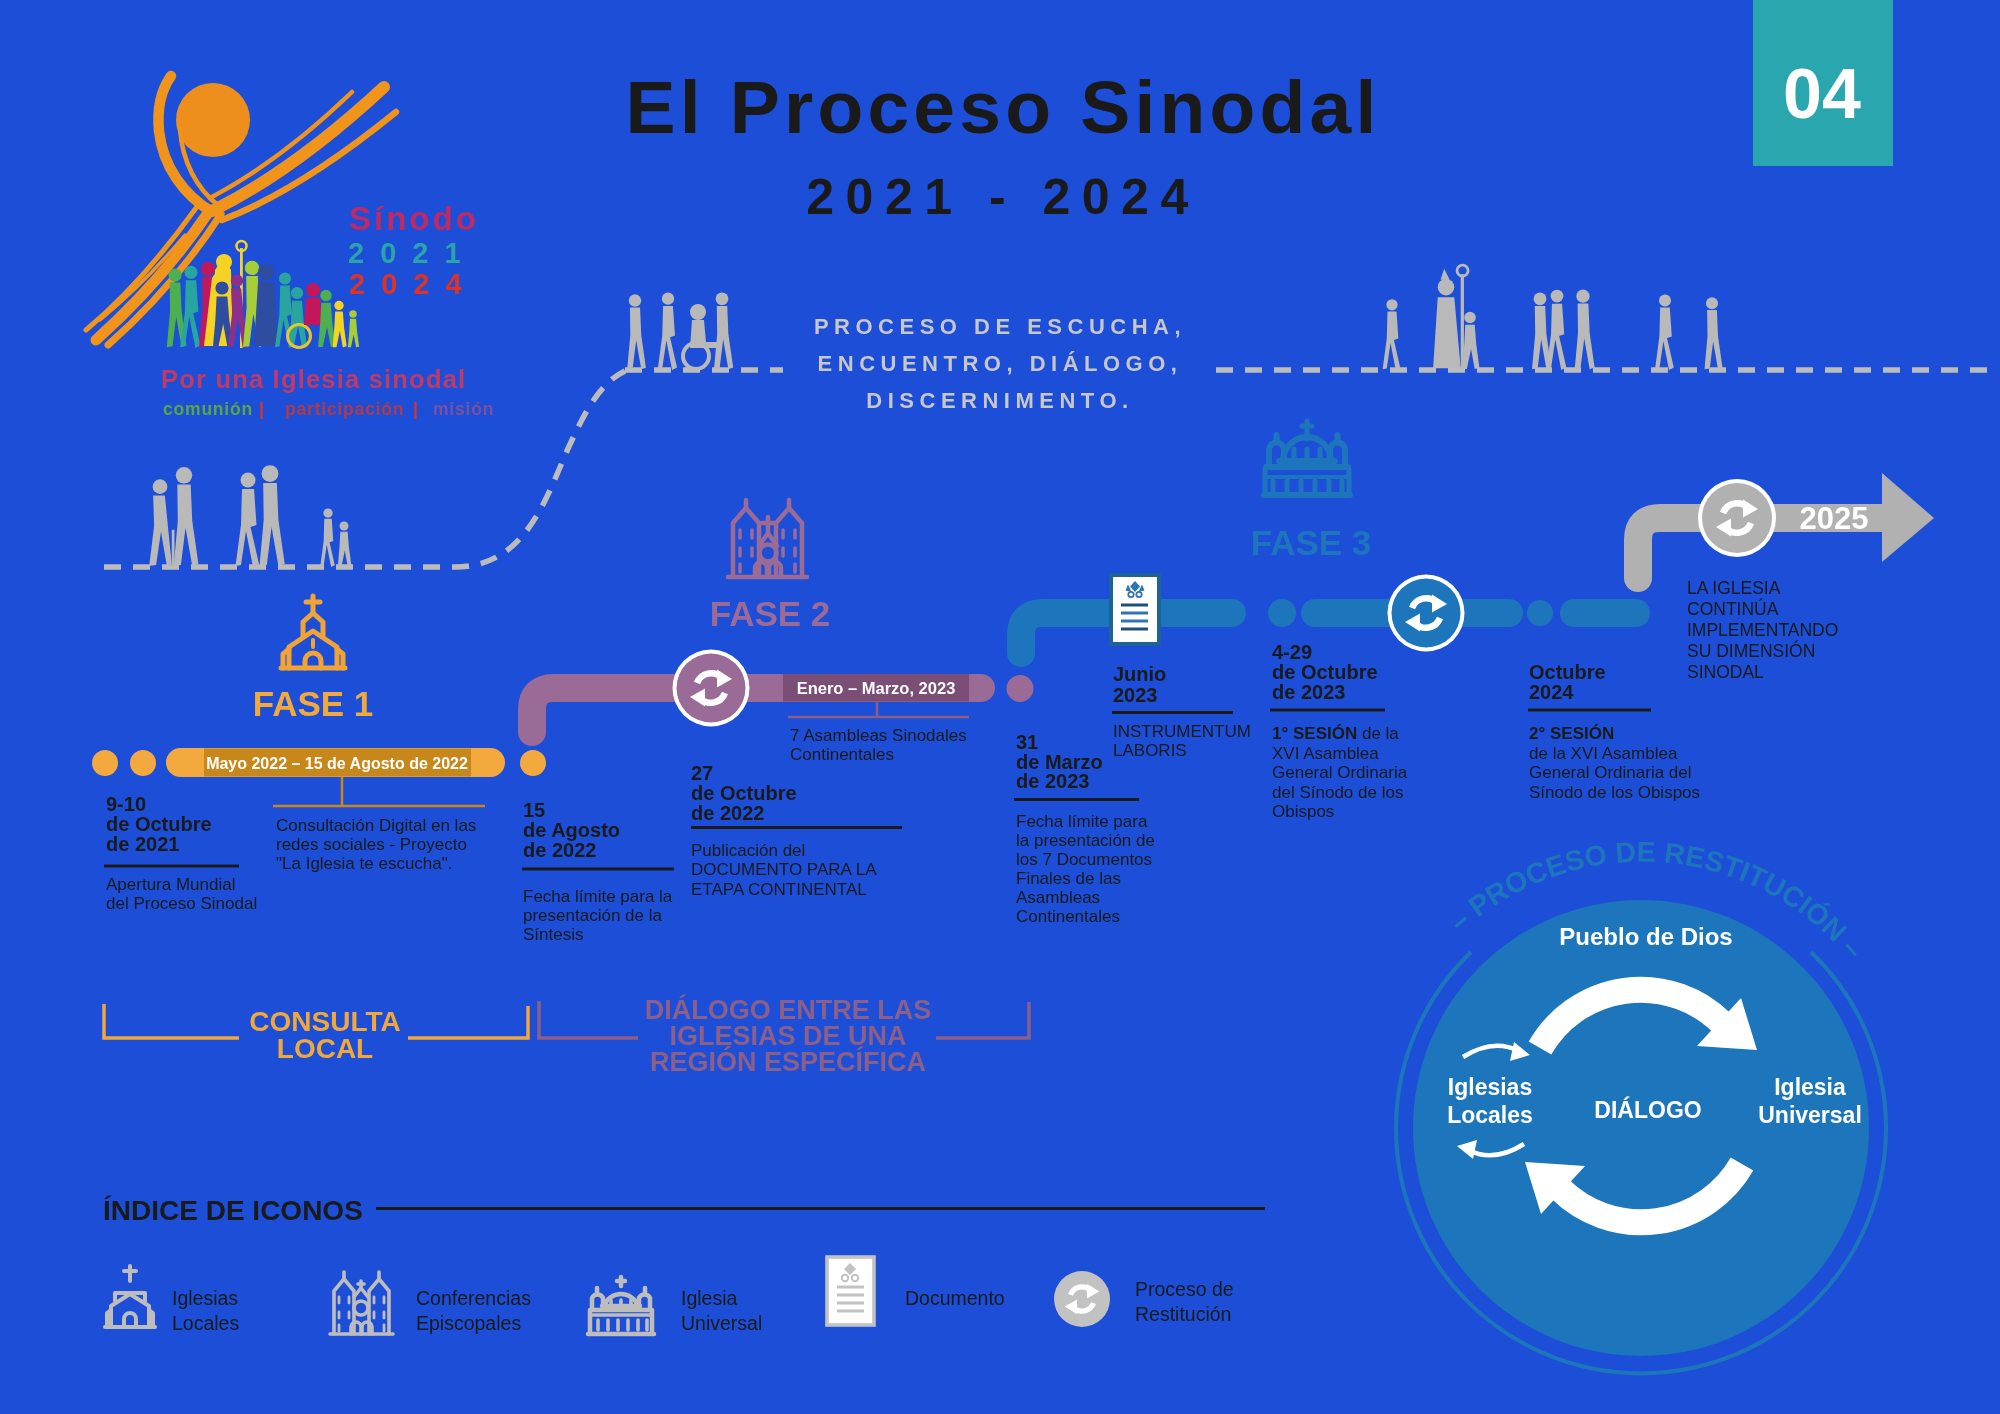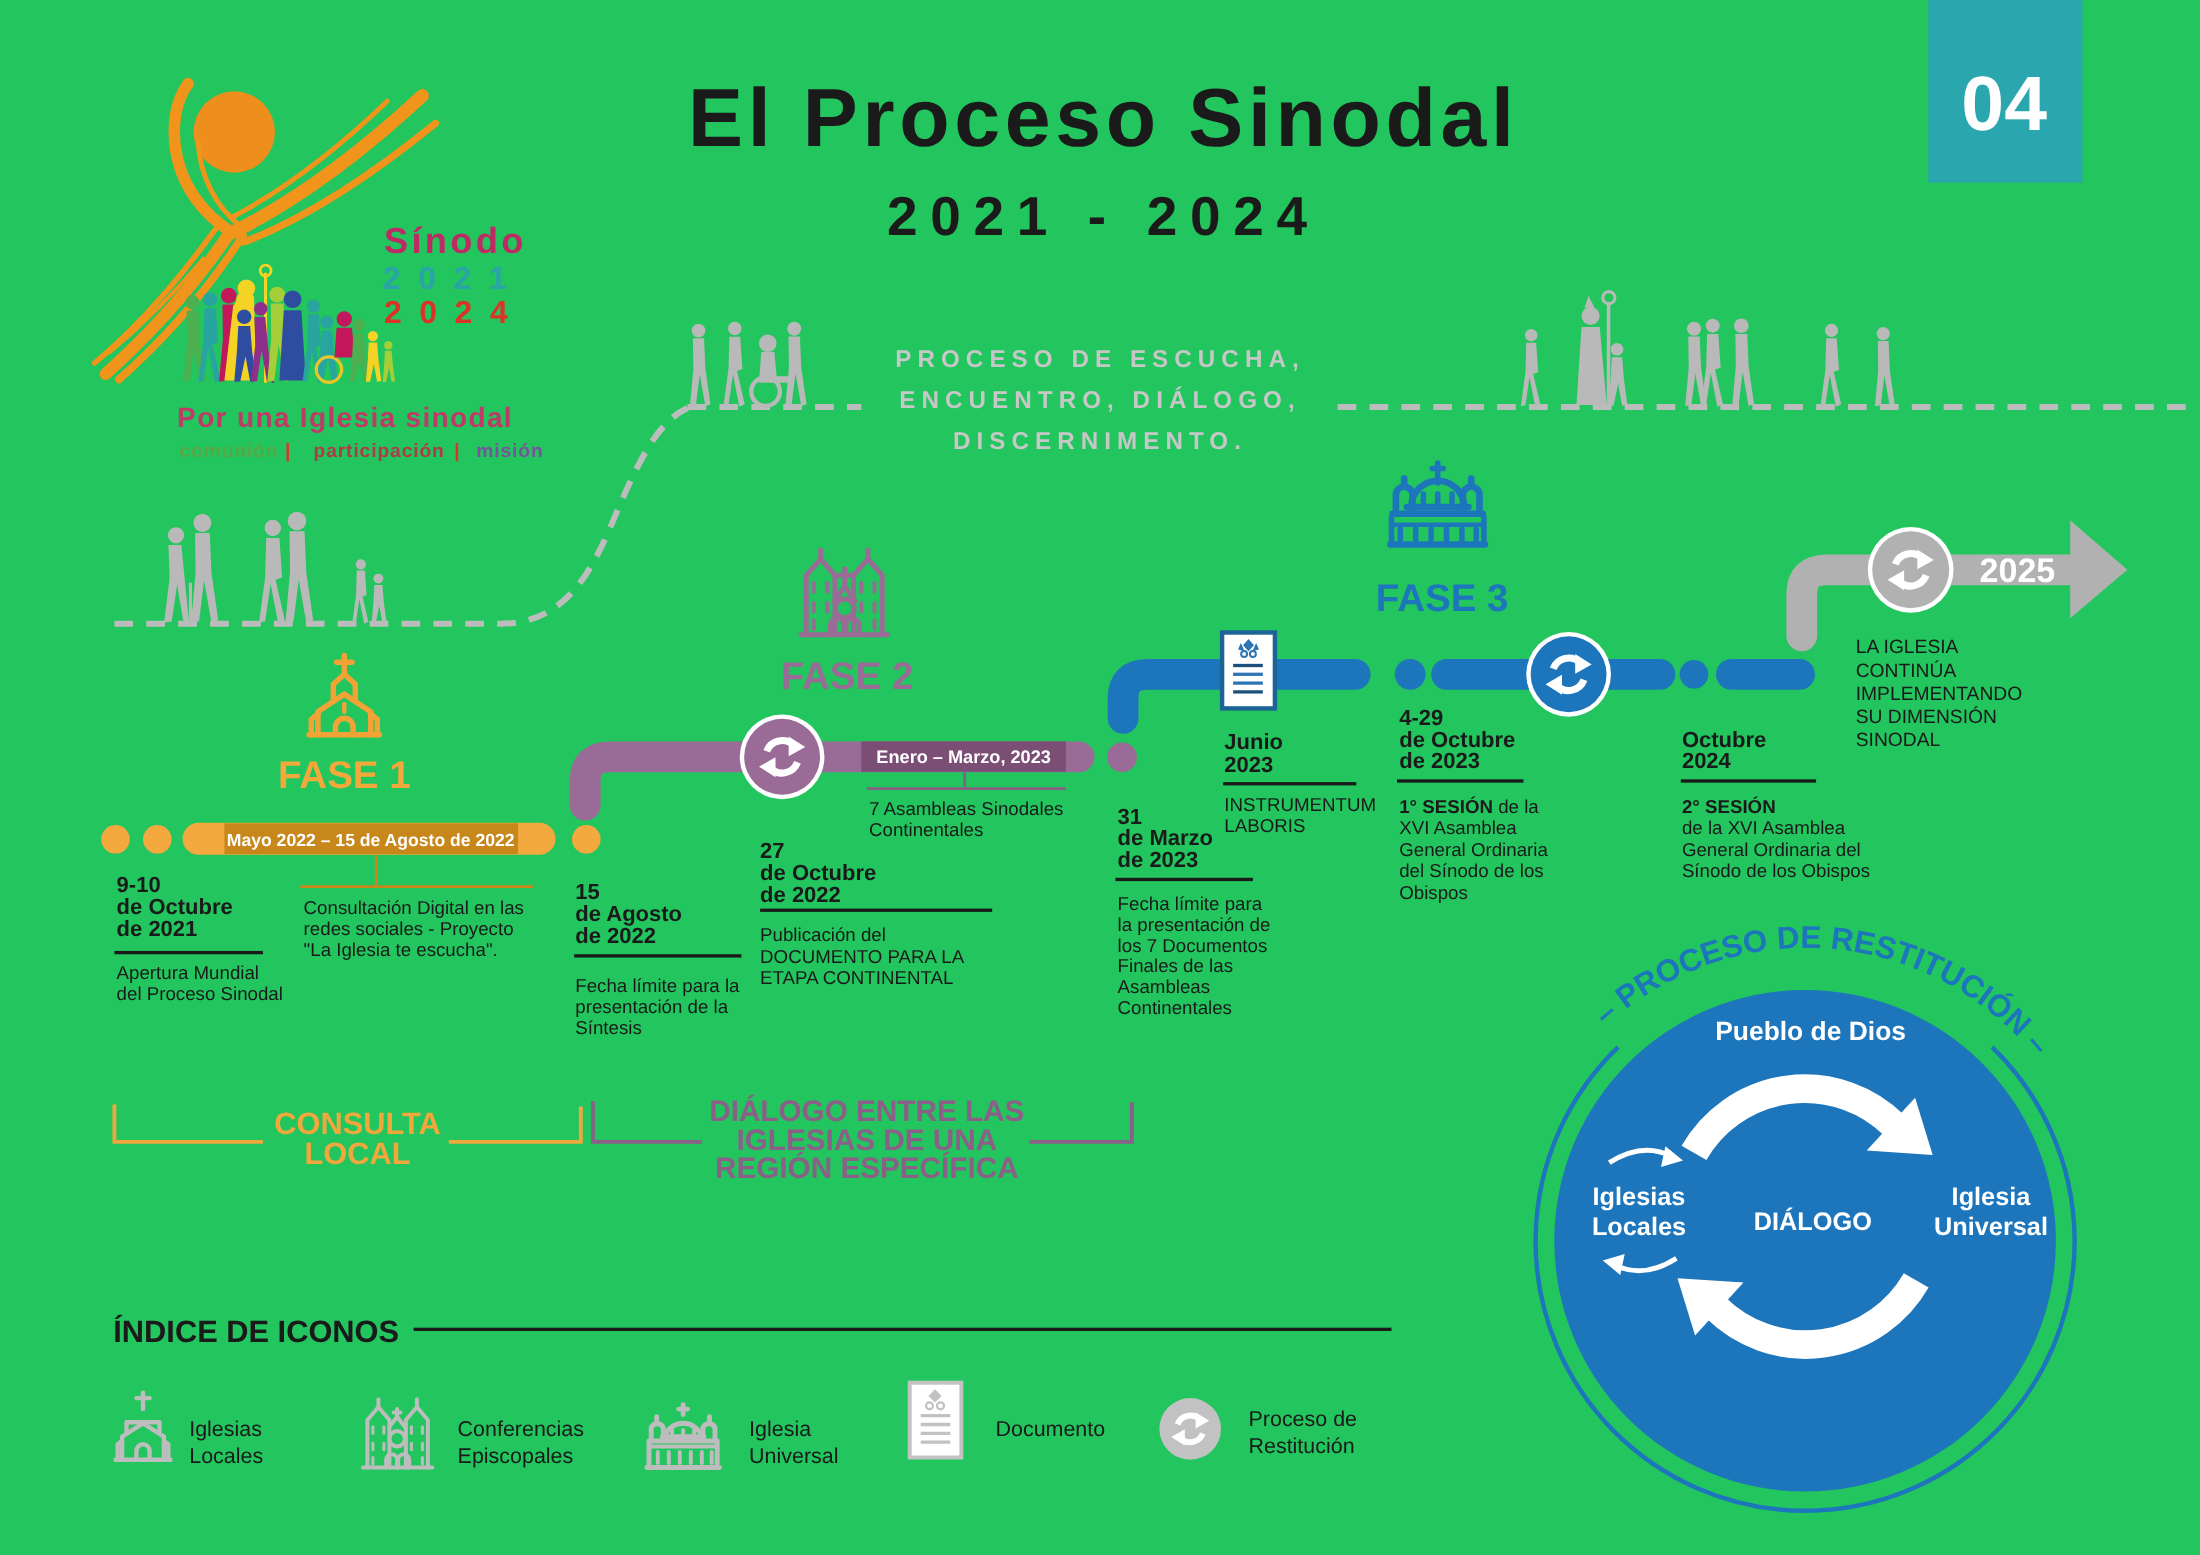--- a/index.html
+++ b/index.html
@@ -1,16 +1,16 @@
 <!DOCTYPE html>
 <html><head>
 <meta charset="utf-8">
 <style>
   html,body{margin:0;padding:0;background:#fff;}
-  #page{position:relative;width:2000px;height:1414px;background:#22c55e;overflow:hidden;}
+  #page{position:relative;width:2000px;height:1414px;background:#1d4ed8;overflow:hidden;}
   svg{font-family:"Liberation Sans",sans-serif;}
   .b{font-weight:bold;}
 </style>
 </head>
 <body>
 <div id="page">
 <svg width="2000" height="1414" viewBox="0 0 2000 1414" xmlns="http://www.w3.org/2000/svg">
 <defs>
   <g id="walker">
     <circle cx="0" cy="-89" r="8"></circle>

